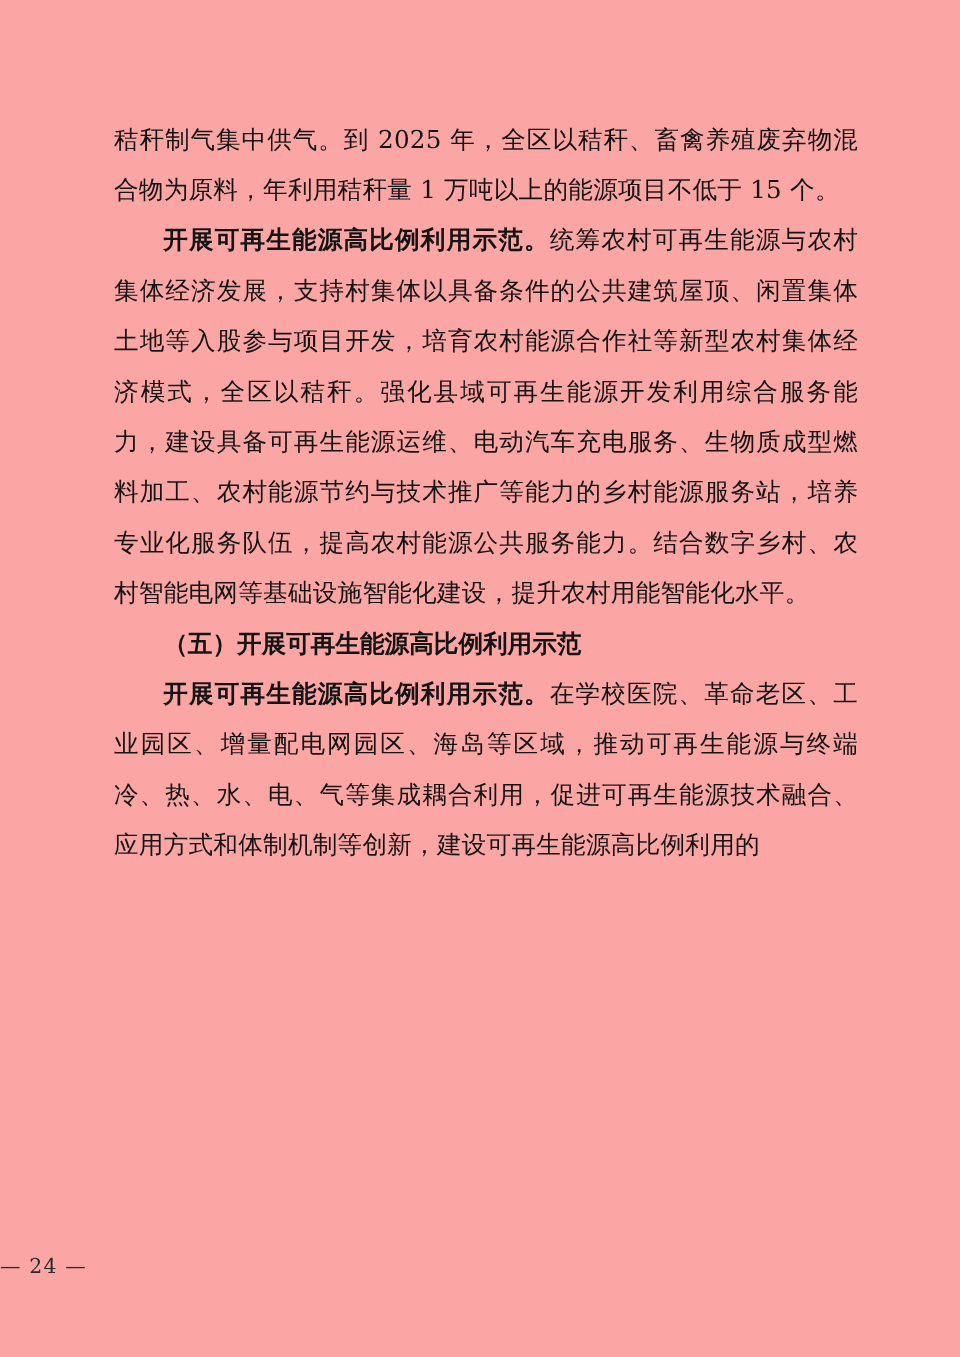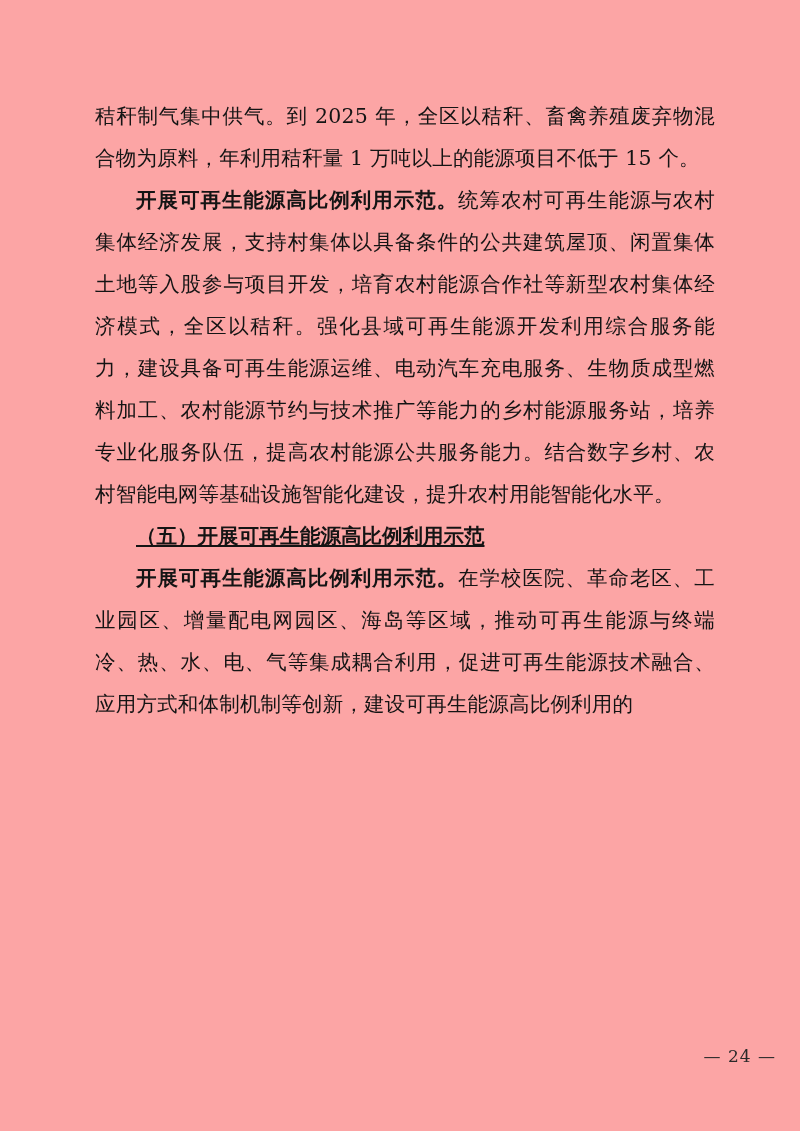--- a/index.html
+++ b/index.html
@@ -44,28 +44,27 @@
   .lead {
     font-weight: bold;
   }
   .heading {
     font-size: 20.5px;
     line-height: 42px;
     font-weight: bold;
     text-indent: 2em;
     margin: 0;
     color: #141414;
-    text-decoration: underline;
   }
   .footer {
     position: absolute;
     left: 0;
     top: 1046px;
     width: 776px;
-    text-align: right;
+    text-align: left;
     font-size: 17px;
     color: #2a2a2a;
     letter-spacing: 1px;
   }
 </style>
 </head>
 <body>
 
 <div class="page">
   <div class="content">

